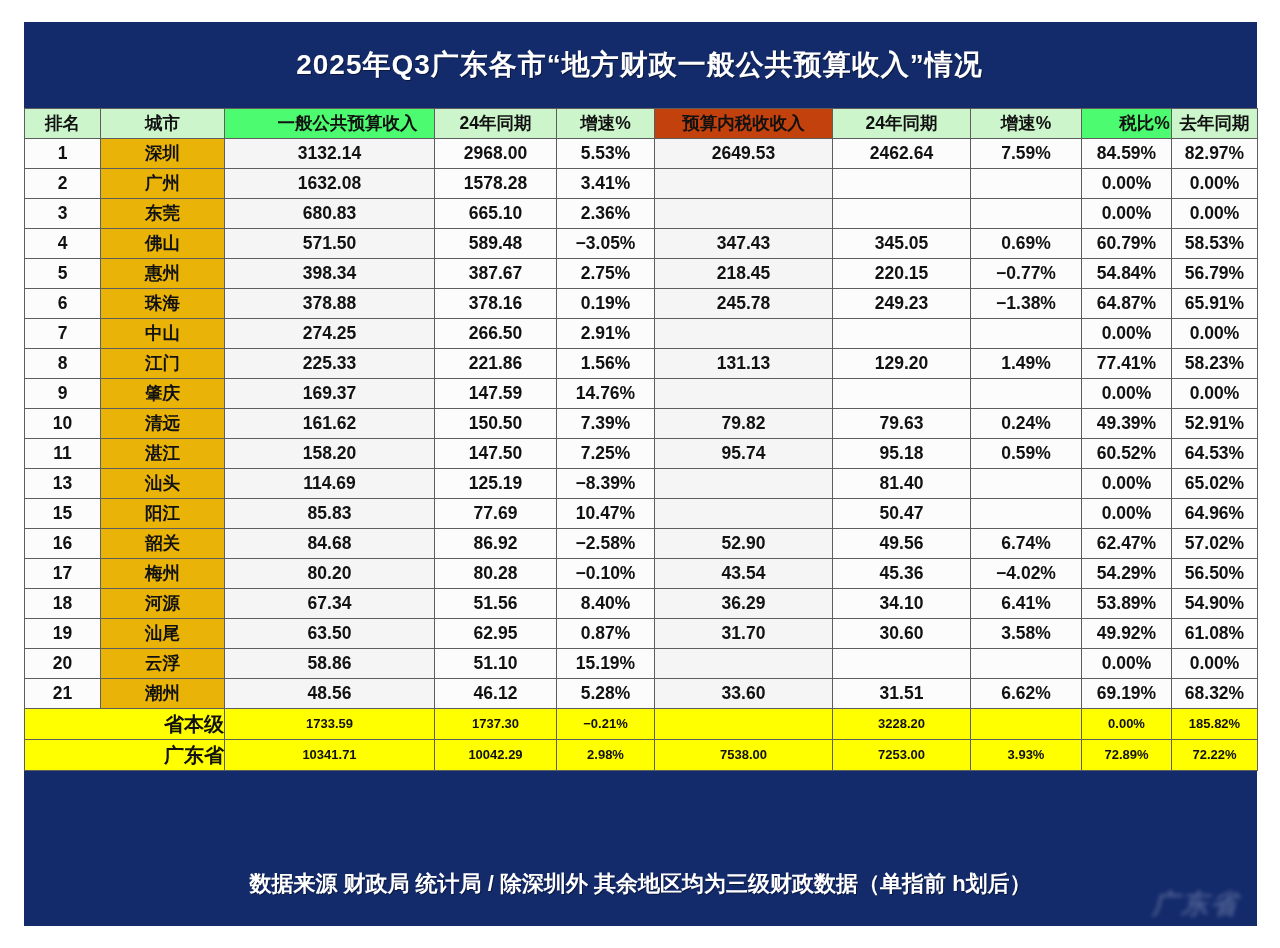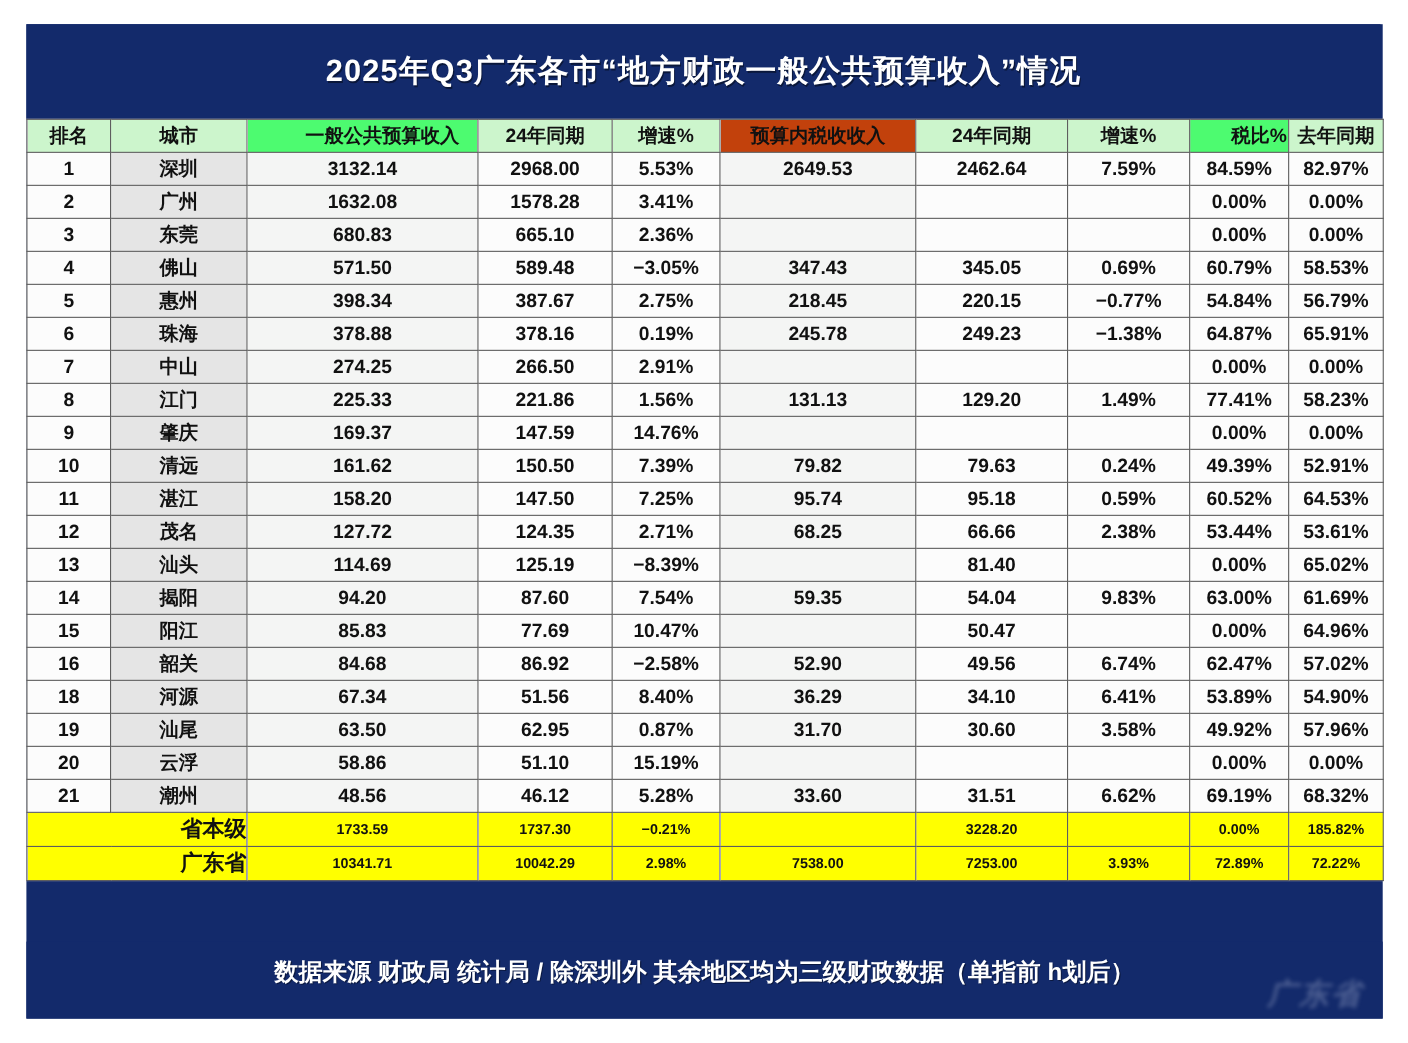--- a/index.html
+++ b/index.html
@@ -76,21 +76,21 @@
     font-size:19px;
     background:#ccf5cc;
     border:1px solid #444;
   }
   thead th.hl{ background:#4dfb70;padding-left:36px; }
   thead th.hl2{ background:#c2410c; }
   
   tbody td{ background:#fcfcfc; }
   tbody td.shade{ background:#f4f5f4; }
   tbody td.rank{ background:#fcfcfc; }
-  tbody td.city{ background:#e5e5e5; }
+  tbody td.city{ background:#eab308; }
   .neg{ color:#b81717; }
   td.sep-r, th.sep-r{ border-right:2px solid #3a3a3a; }
   
   tr.sum td{
     background:#ffff00;
     font-size:13px;
     height:30px;line-height:30px;
   }
   tr.sum td.label{ text-align:right; font-size:20px;margin-top:45px; }
   
@@ -292,54 +292,30 @@
             <td class="shade">158.20</td>
             <td>147.50</td>
             <td class="sep-r">7.25%</td>
             <td class="shade">95.74</td>
             <td>95.18</td>
             <td class="sep-r">0.59%</td>
             <td>60.52%</td>
             <td>64.53%</td>
           </tr>
           <tr>
-            <td class="rank">12</td>
-            <td class="city sep-r">茂名</td>
-            <td class="shade">127.72</td>
-            <td>124.35</td>
-            <td class="sep-r">2.71%</td>
-            <td class="shade">68.25</td>
-            <td>66.66</td>
-            <td class="sep-r">2.38%</td>
-            <td>53.44%</td>
-            <td>53.61%</td>
-          </tr>
-          <tr>
             <td class="rank">13</td>
             <td class="city sep-r">汕头</td>
             <td class="shade">114.69</td>
             <td>125.19</td>
             <td class="sep-r neg">−8.39%</td>
             <td class="shade"></td>
             <td>81.40</td>
             <td class="sep-r"></td>
             <td>0.00%</td>
             <td>65.02%</td>
-          </tr>
-          <tr>
-            <td class="rank">14</td>
-            <td class="city sep-r">揭阳</td>
-            <td class="shade">94.20</td>
-            <td>87.60</td>
-            <td class="sep-r">7.54%</td>
-            <td class="shade">59.35</td>
-            <td>54.04</td>
-            <td class="sep-r">9.83%</td>
-            <td>63.00%</td>
-            <td>61.69%</td>
           </tr>
           <tr>
             <td class="rank">15</td>
             <td class="city sep-r">阳江</td>
             <td class="shade">85.83</td>
             <td>77.69</td>
             <td class="sep-r">10.47%</td>
             <td class="shade"></td>
             <td>50.47</td>
             <td class="sep-r"></td>
@@ -352,20 +328,32 @@
             <td class="shade">84.68</td>
             <td>86.92</td>
             <td class="sep-r neg">−2.58%</td>
             <td class="shade">52.90</td>
             <td>49.56</td>
             <td class="sep-r">6.74%</td>
             <td>62.47%</td>
             <td>57.02%</td>
           </tr>
           <tr>
+            <td class="rank">17</td>
+            <td class="city sep-r">梅州</td>
+            <td class="shade">80.20</td>
+            <td>80.28</td>
+            <td class="sep-r neg">−0.10%</td>
+            <td class="shade">43.54</td>
+            <td>45.36</td>
+            <td class="sep-r neg">−4.02%</td>
+            <td>54.29%</td>
+            <td>56.50%</td>
+          </tr>
+          <tr>
             <td class="rank">18</td>
             <td class="city sep-r">河源</td>
             <td class="shade">67.34</td>
             <td>51.56</td>
             <td class="sep-r">8.40%</td>
             <td class="shade">36.29</td>
             <td>34.10</td>
             <td class="sep-r">6.41%</td>
             <td>53.89%</td>
             <td>54.90%</td>
@@ -373,21 +361,21 @@
           <tr>
             <td class="rank">19</td>
             <td class="city sep-r">汕尾</td>
             <td class="shade">63.50</td>
             <td>62.95</td>
             <td class="sep-r">0.87%</td>
             <td class="shade">31.70</td>
             <td>30.60</td>
             <td class="sep-r">3.58%</td>
             <td>49.92%</td>
-            <td>57.96%</td>
+            <td>61.08%</td>
           </tr>
           <tr>
             <td class="rank">20</td>
             <td class="city sep-r">云浮</td>
             <td class="shade">58.86</td>
             <td>51.10</td>
             <td class="sep-r">15.19%</td>
             <td class="shade"></td>
             <td></td>
             <td class="sep-r"></td>

